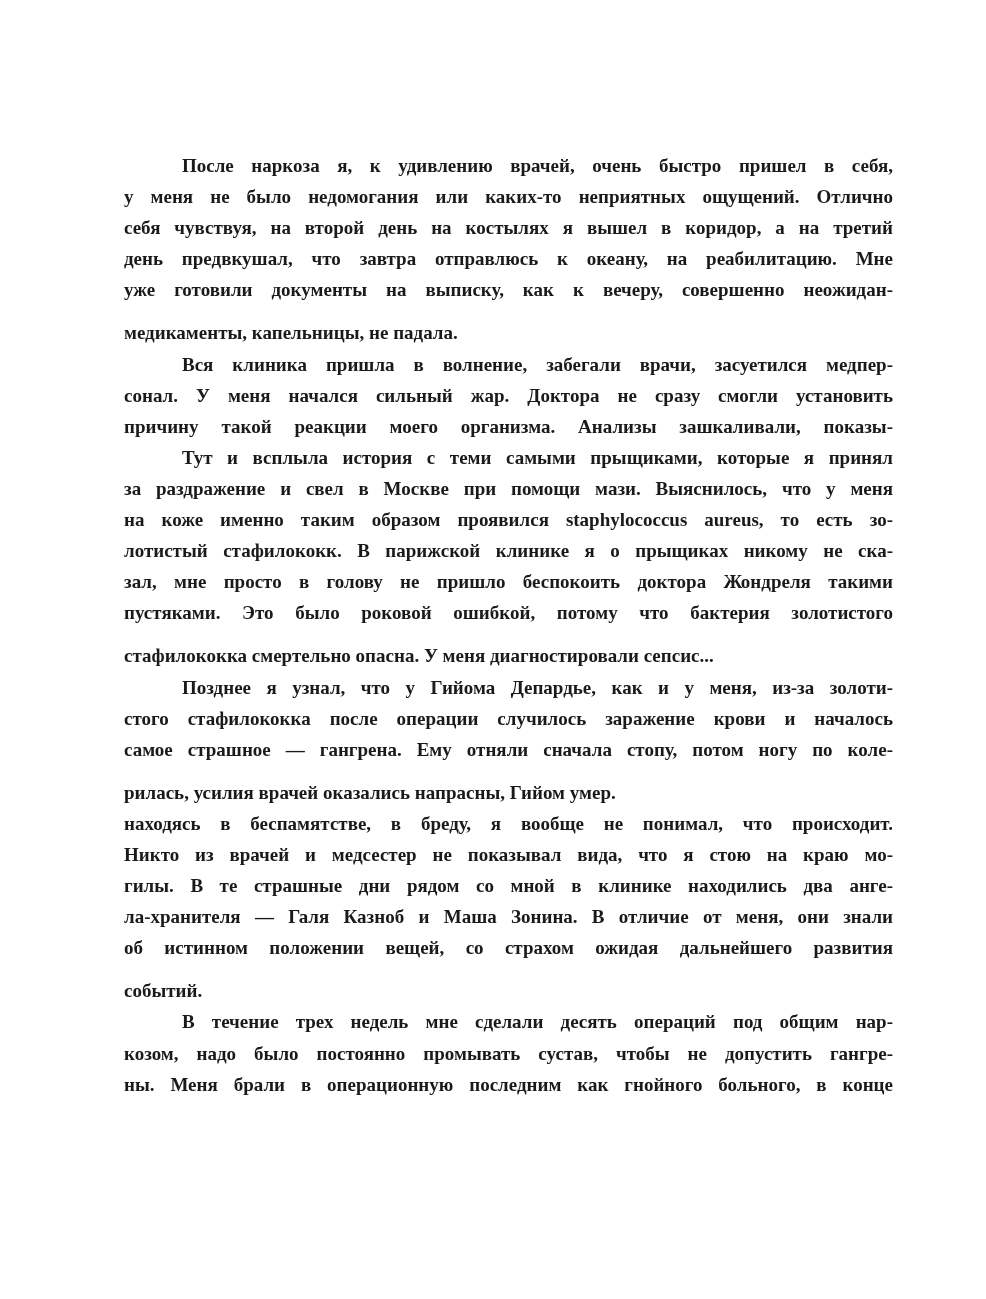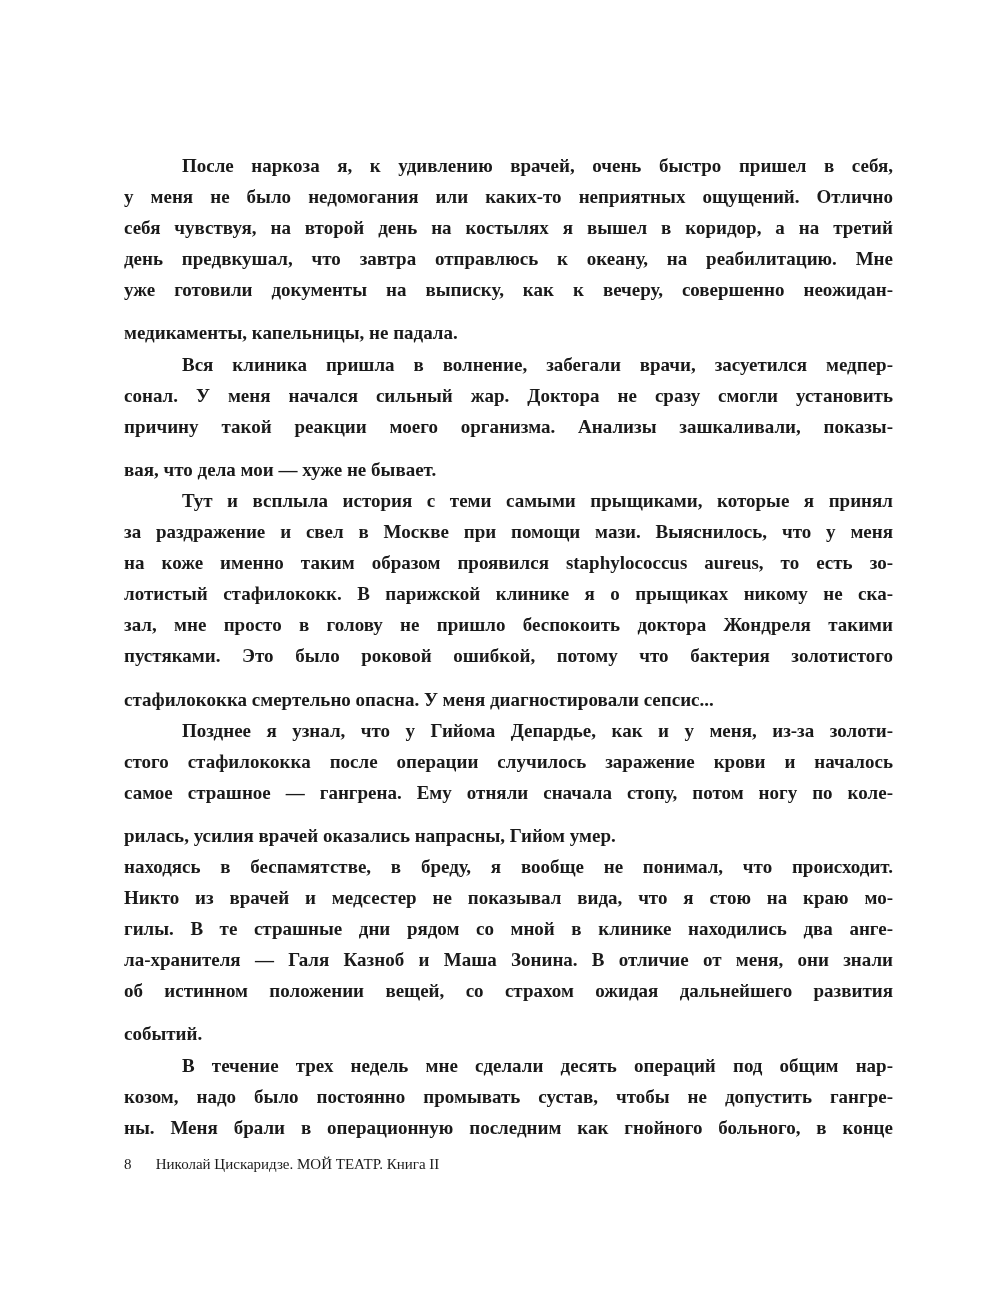--- a/index.html
+++ b/index.html
@@ -47,21 +47,20 @@
         <span class="line">у меня не было недомогания или каких-то неприятных ощущений. Отлично</span>
         <span class="line">себя чувствуя, на второй день на костылях я вышел в коридор, а на третий</span>
         <span class="line">день предвкушал, что завтра отправлюсь к океану, на реабилитацию. Мне</span>
         <span class="line">уже готовили документы на выписку, как к вечеру, совершенно неожидан-</span>
         <span class="line last">медикаменты, капельницы, не падала.</span>
       </div>
       <div>
         <span class="line indent">Вся клиника пришла в волнение, забегали врачи, засуетился медпер-</span>
         <span class="line">сонал. У меня начался сильный жар. Доктора не сразу смогли установить</span>
         <span class="line">причину такой реакции моего организма. Анализы зашкаливали, показы-</span>
-        <span class="line last">вая, что дела мои — хуже не бывает.</span>
       </div>
       <div>
         <span class="line indent">Тут и всплыла история с теми самыми прыщиками, которые я принял</span>
         <span class="line">за раздражение и свел в Москве при помощи мази. Выяснилось, что у меня</span>
         <span class="line">на коже именно таким образом проявился staphylococcus aureus, то есть зо-</span>
         <span class="line">лотистый стафилококк. В парижской клинике я о прыщиках никому не ска-</span>
         <span class="line">зал, мне просто в голову не пришло беспокоить доктора Жондреля такими</span>
         <span class="line">пустяками. Это было роковой ошибкой, потому что бактерия золотистого</span>
         <span class="line last">стафилококка смертельно опасна. У меня диагностировали сепсис...</span>
       </div>
@@ -78,17 +77,13 @@
         <span class="line">ла-хранителя — Галя Казноб и Маша Зонина. В отличие от меня, они знали</span>
         <span class="line">об истинном положении вещей, со страхом ожидая дальнейшего развития</span>
         <span class="line last">событий.</span>
       </div>
       <div>
         <span class="line indent">В течение трех недель мне сделали десять операций под общим нар-</span>
         <span class="line">козом, надо было постоянно промывать сустав, чтобы не допустить гангре-</span>
         <span class="line">ны. Меня брали в операционную последним как гнойного больного, в конце</span>
       </div>
     </div>
-  <div class="footer">
-    <span class="page-num">8</span>
-    <span>Николай Цискаридзе. МОЙ ТЕАТР. Книга II</span>
-  </div>
 </div>
 
 </body></html>

